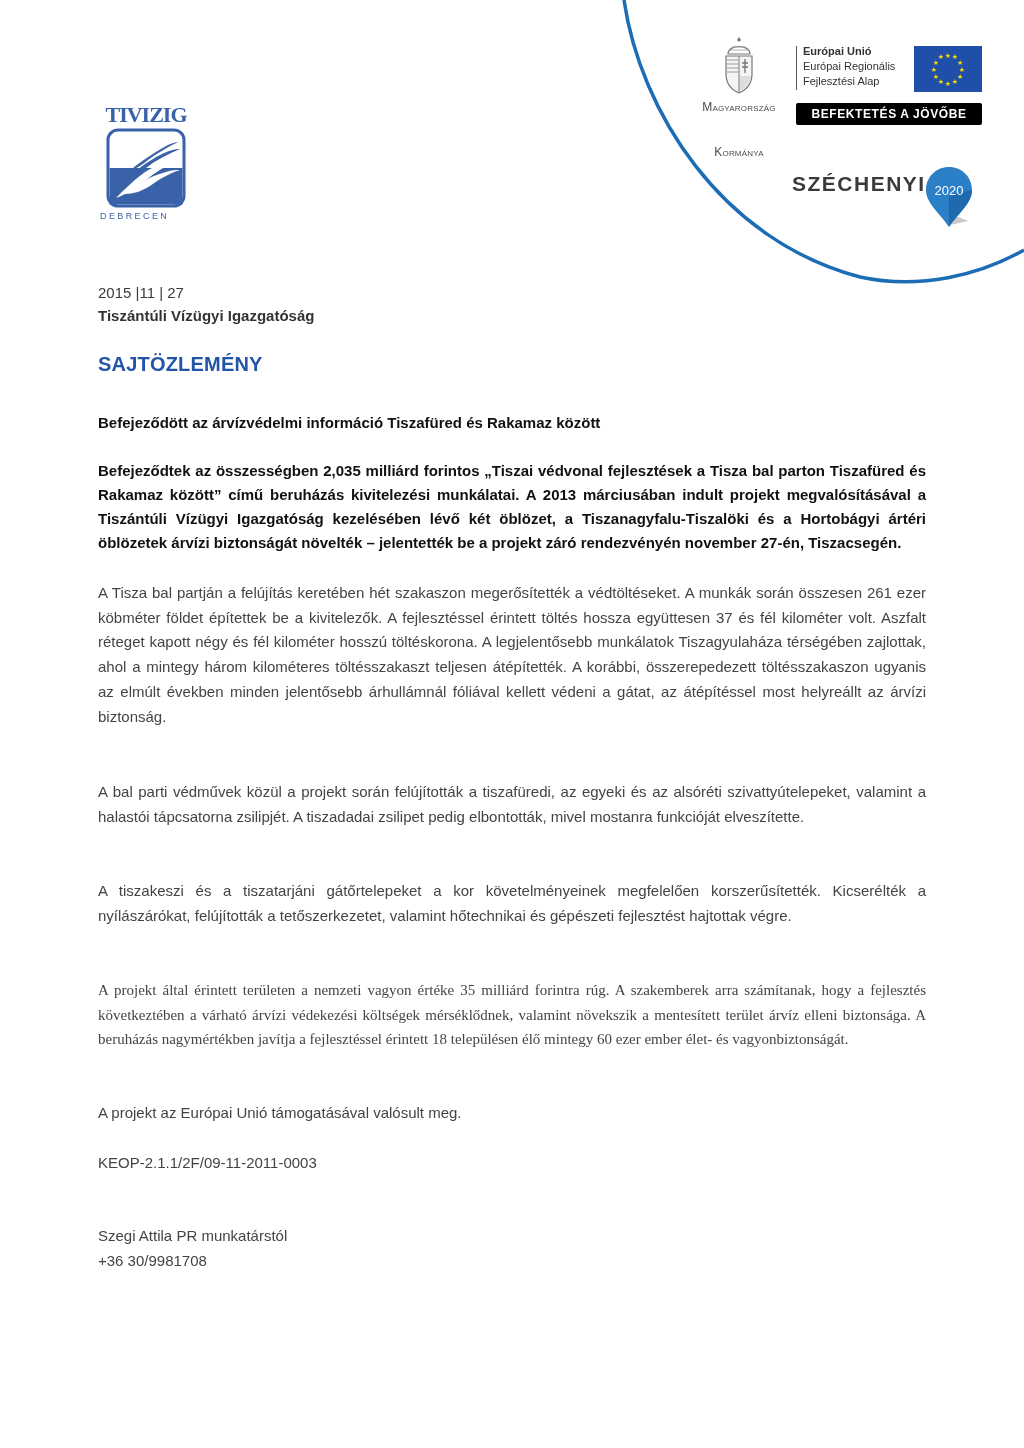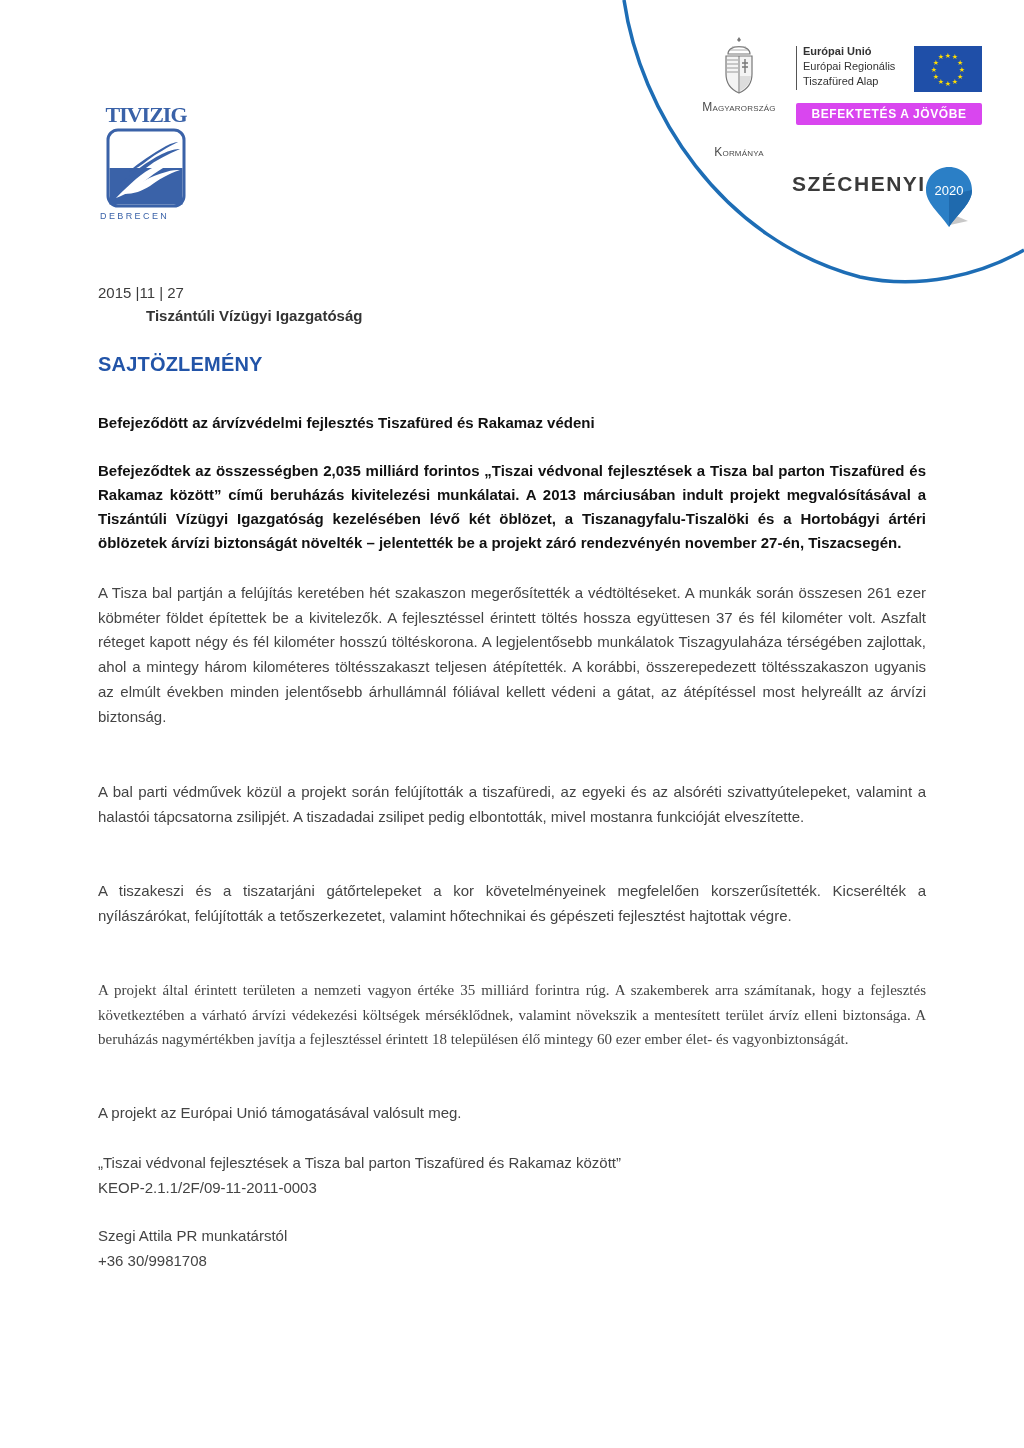--- a/index.html
+++ b/index.html
@@ -21,33 +21,33 @@
   #gov .line1, #gov .line2 { position: absolute; left: 0; width: 102px; text-align: center;
      font-family: Liberation Sans, sans-serif; color: #4a4a4a; font-size: 12px; letter-spacing: 0.2px; }
   #gov .line1 { top: 64px; } #gov .line2 { top: 78px; }
 
   #eu-block { position: absolute; left: 796px; top: 46px; }
   #eu-block .vbar { position: absolute; left: 0; top: 0; width: 1px; height: 44px; background: #555; }
   #eu-block .t1 { position: absolute; left: 7px; top: -1px; font-size: 11px; font-weight: bold; color: #333; white-space: nowrap; }
   #eu-block .t2 { position: absolute; left: 7px; top: 14px; font-size: 11px; color: #333; white-space: nowrap; }
   #eu-block .t3 { position: absolute; left: 7px; top: 29px; font-size: 11px; color: #333; white-space: nowrap; }
   #eu-flag { position: absolute; left: 914px; top: 46px; width: 68px; height: 46px; background: #1f4fa8; }
-  #invest { position: absolute; left: 796px; top: 103px; width: 186px; height: 22px; background: #d946ef;
+  #invest { position: absolute; left: 796px; top: 103px; width: 186px; height: 22px; background: #000000;
      border-radius: 2px; color: #fff; font-weight: bold; font-size: 12px; letter-spacing: 0.6px;
      text-align: center; line-height: 22px; }
 
   #szechenyi { position: absolute; left: 792px; top: 170px; }
   #szechenyi .word { position: absolute; left: 0; top: 2px; font-weight: bold; font-size: 21px;
      color: #3a3a3a; letter-spacing: 1.5px; white-space: nowrap; }
   #szechenyi .pin { position: absolute; left: 132px; top: -5px; width: 50px; height: 64px; }
 
   
   .content { position: absolute; left: 98px; width: 828px; }
   #date { top: 284px; font-size: 15px; color: #3c3c3c; }
-  #org { top: 307px; font-size: 15px; font-weight: bold; color: #333; margin-left: 48px; }
+  #org { top: 307px; font-size: 15px; font-weight: bold; color: #333; }
   #title { top: 353px; font-size: 20px; font-weight: bold; color: #2254a8; letter-spacing: 0.2px; }
   #headline { top: 414px; font-size: 15px; font-weight: bold; color: #111; }
   #lead { top: 459px; font-size: 15px; font-weight: bold; color: #111; line-height: 24px; text-align: justify; }
 
   .para { font-size: 15px; line-height: 24.7px; color: #444; text-align: justify; }
   #p1 { top: 581px; }
   #p2 { top: 780px; font-family: "Liberation Sans Narrow", "Liberation Sans", sans-serif; }
   #p3 { top: 879px; }
   #p4 { top: 978px; font-family: Liberation Serif, serif; }
   #p5 { top: 1101px; }
@@ -87,21 +87,21 @@
     <path d="M18,40 h11 c0,6 -5,12 -11,15 z" fill="#ddd"></path>
   </svg>
   <div class="line1" style="font-variant: small-caps;">Magyarország</div>
   <div class="line2" style="font-variant: small-caps; margin-top: 31px;">Kormánya</div>
 </div>
 
 <div id="eu-block">
   <div class="vbar"></div>
   <div class="t1">Európai Unió</div>
   <div class="t2">Európai Regionális</div>
-  <div class="t3">Tiszafüred Alap</div>
+  <div class="t3">Fejlesztési Alap</div>
 </div>
 
 <svg id="eu-flag" viewBox="0 0 68 46">
   <rect width="68" height="46" fill="#1f4fa8"></rect>
   <g id="eu-stars" fill="#ffdd00">
       <text x="34.0" y="11.5" text-anchor="middle" font-size="7">★</text>
       <text x="41.0" y="13.4" text-anchor="middle" font-size="7">★</text>
       <text x="46.1" y="18.5" text-anchor="middle" font-size="7">★</text>
       <text x="48.0" y="25.5" text-anchor="middle" font-size="7">★</text>
       <text x="46.1" y="32.5" text-anchor="middle" font-size="7">★</text>
@@ -123,30 +123,29 @@
     <path d="M30,50 L44,56 L26,60 Z" fill="#c8c8c8"></path>
     <path d="M25,2 C12,2 2,12 2,25 C2,38 14,46 25,62 C36,46 48,38 48,25 C48,12 38,2 25,2 Z" fill="#2b7fc6"></path>
     <path d="M25,30 L25,62 C36,46 48,38 48,25 Z" fill="#1f6aae"></path>
     <text x="25" y="30" text-anchor="middle" font-family="Liberation Sans, sans-serif" font-size="13" fill="#ffffff">2020</text>
   </svg>
 </div>
 
 <div id="date" class="content">2015 |11 | 27</div>
 <div id="org" class="content">Tiszántúli Vízügyi Igazgatóság</div>
 <div id="title" class="content">SAJTÖZLEMÉNY</div>
-<div id="headline" class="content">Befejeződött az árvízvédelmi fejlesztés Tiszafüred és Rakamaz védeni</div>
+<div id="headline" class="content">Befejeződött az árvízvédelmi információ Tiszafüred és Rakamaz között</div>
 <div id="lead" class="content">Befejeződtek az összességben 2,035 milliárd forintos „Tiszai védvonal fejlesztések a Tisza bal parton Tiszafüred és Rakamaz között” című beruházás kivitelezési munkálatai. A 2013 márciusában indult projekt megvalósításával a Tiszántúli Vízügyi Igazgatóság kezelésében lévő két öblözet, a Tiszanagyfalu-Tiszalöki és a Hortobágyi ártéri öblözetek árvízi biztonságát növelték – jelentették be a projekt záró rendezvényén november 27-én, Tiszacsegén.</div>
 
 <div id="p1" class="content para">A Tisza bal partján a felújítás keretében hét szakaszon megerősítették a védtöltéseket. A munkák során összesen 261 ezer köbméter földet építettek be a kivitelezők. A fejlesztéssel érintett töltés hossza együttesen 37 és fél kilométer volt. Aszfalt réteget kapott négy és fél kilométer hosszú töltéskorona. A legjelentősebb munkálatok Tiszagyulaháza térségében zajlottak, ahol a mintegy három kilométeres töltésszakaszt teljesen átépítették. A korábbi, összerepedezett töltésszakaszon ugyanis az elmúlt években minden jelentősebb árhullámnál fóliával kellett védeni a gátat, az átépítéssel most helyreállt az árvízi biztonság.</div>
 <div id="p2" class="content para">A bal parti védművek közül a projekt során felújították a tiszafüredi, az egyeki és az alsóréti szivattyútelepeket, valamint a halastói tápcsatorna zsilipjét. A tiszadadai zsilipet pedig elbontották, mivel mostanra funkcióját elveszítette.</div>
 <div id="p3" class="content para">A tiszakeszi és a tiszatarjáni gátőrtelepeket a kor követelményeinek megfelelően korszerűsítették. Kicserélték a nyílászárókat, felújították a tetőszerkezetet, valamint hőtechnikai és gépészeti fejlesztést hajtottak végre.</div>
 <div id="p4" class="content para">A projekt által érintett területen a nemzeti vagyon értéke 35 milliárd forintra rúg.  A szakemberek arra számítanak, hogy a fejlesztés következtében a várható árvízi védekezési költségek mérséklődnek, valamint növekszik a mentesített terület árvíz elleni biztonsága. A beruházás nagymértékben javítja a fejlesztéssel érintett 18 településen élő mintegy 60 ezer ember élet- és vagyonbiztonságát.</div>
 <div id="p5" class="content para">A projekt az Európai Unió támogatásával valósult meg.</div>
 
 <div id="p6" class="content para">
-  <span class="line">„Tiszai védvonal fejlesztések a Tisza bal parton Tiszafüred és Rakamaz között”</span>
   <span class="line">KEOP-2.1.1/2F/09-11-2011-0003</span>
 </div>
 
 <div id="p7" class="content para">
   <span class="line">Szegi Attila PR munkatárstól</span>
   <span class="line">+36 30/9981708</span>
 </div>
 
 </body></html>

